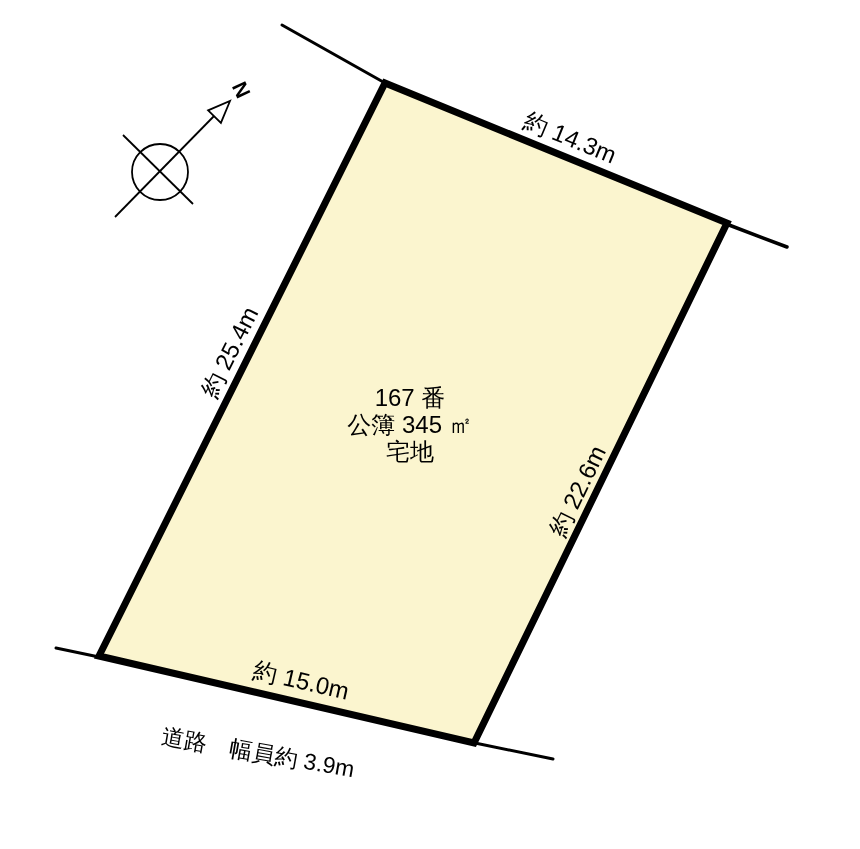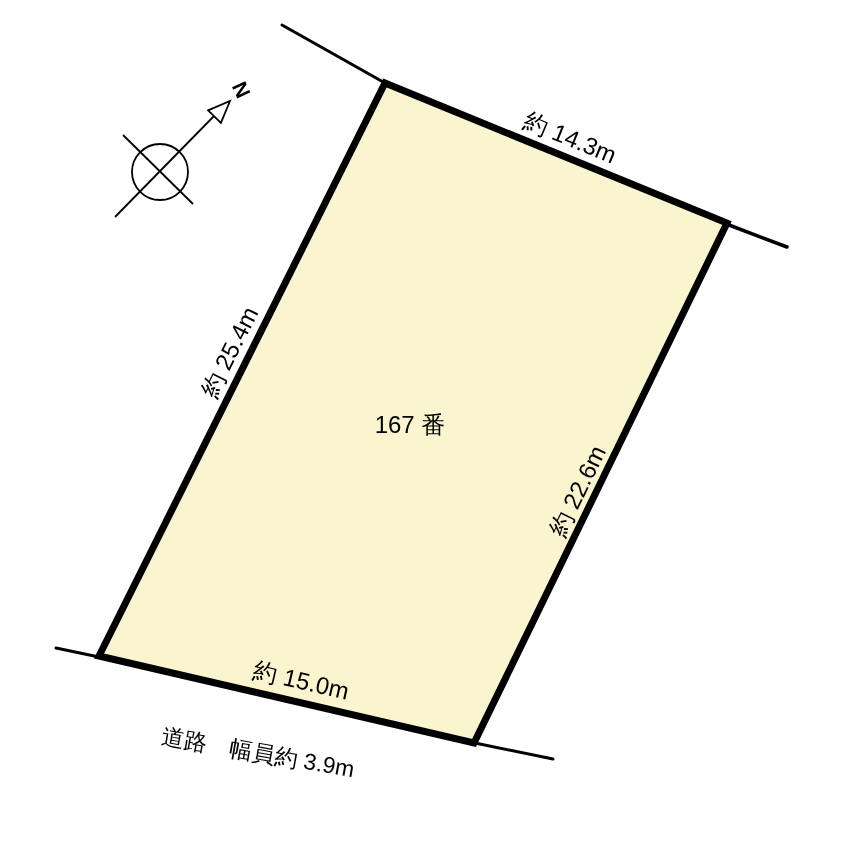--- a/index.html
+++ b/index.html
@@ -60,17 +60,19 @@
 
   <div class="label north-label">N</div>
 
   <div class="label dim-top">約 14.3m</div>
   <div class="label dim-left">約 25.4m</div>
   <div class="label dim-right">約 22.6m</div>
   <div class="label dim-bottom">約 15.0m</div>
 
   <div class="center-block">
     <div>167 番</div>
+    <div>公簿 345 ㎡</div>
+    <div>宅地</div>
   </div>
 
   <div class="label road-label">道路　幅員約 3.9m</div>
 
 </div>
 
 </body></html>

